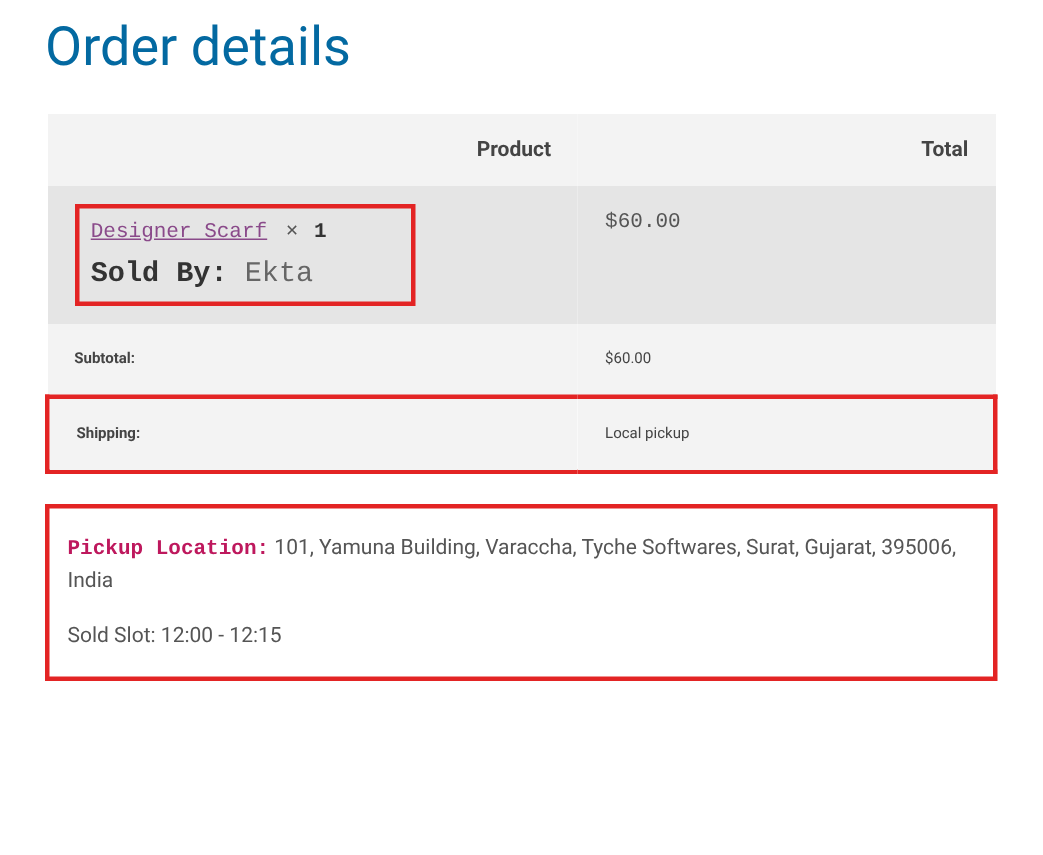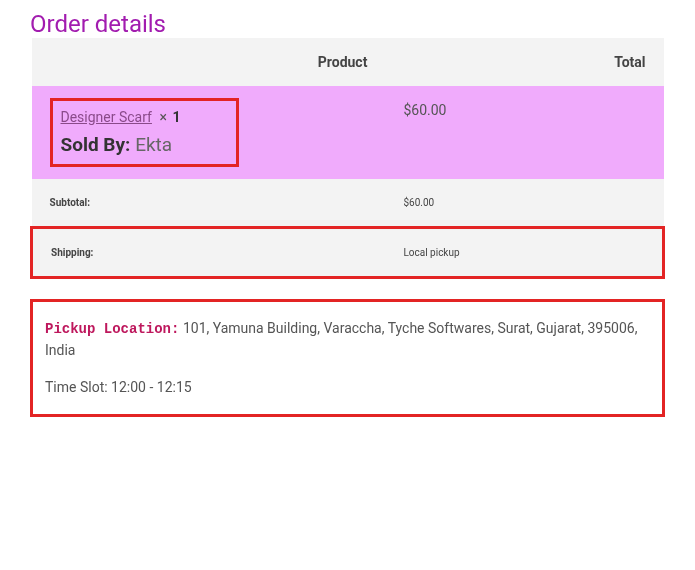--- a/index.html
+++ b/index.html
@@ -8,44 +8,46 @@
       padding: 0;
     }
     body {
       font-family: -apple-system, BlinkMacSystemFont, "Segoe UI", Roboto, Arial, sans-serif;
       background: #ffffff;
       width: 695px;
       padding: 10px 30px 20px 30px;
       color: #333;
     }
     .page-title {
-      font-size: 24px;
+      font-size: 36px;
       font-weight: 400;
-      color: #a21caf;
+      color: #0369a1;
+      margin-bottom: 24px;
     }
     table {
       width: 100%;
       border-collapse: collapse;
     }
     thead th {
       background: #f3f3f3;
       text-align: right;
       padding: 16px 18px;
       font-weight: 700;
       font-size: 14px;
       color: #444;
     }
     tbody td {
       padding: 16px 18px;
       font-size: 14px;
       color: #555;
       vertical-align: top;
     }
     .product-row td {
-      background: #f0abfc;
+      background: #e5e5e5;
+      font-family: Liberation Mono, monospace;
     }
     tfoot th, tfoot td {
       background: #f3f3f3;
       text-align: left;
       padding: 18px 18px;
       font-size: 10px;
       color: #444;
       border: none;
     }
     tfoot th {
@@ -163,16 +165,16 @@
     </tr>
   </tfoot>
 </table>
 
 <div class="pickup-box">
   <p>
     <span class="label-bold">Pickup Location:</span>
     <span>101, Yamuna Building, Varaccha, Tyche Softwares, Surat, Gujarat, 395006, India</span>
   </p>
   <p>
-    <span>Time Slot:</span>
+    <span>Sold Slot:</span>
     <span>12:00 - 12:15</span>
   </p>
 </div>
 
 </body></html>

